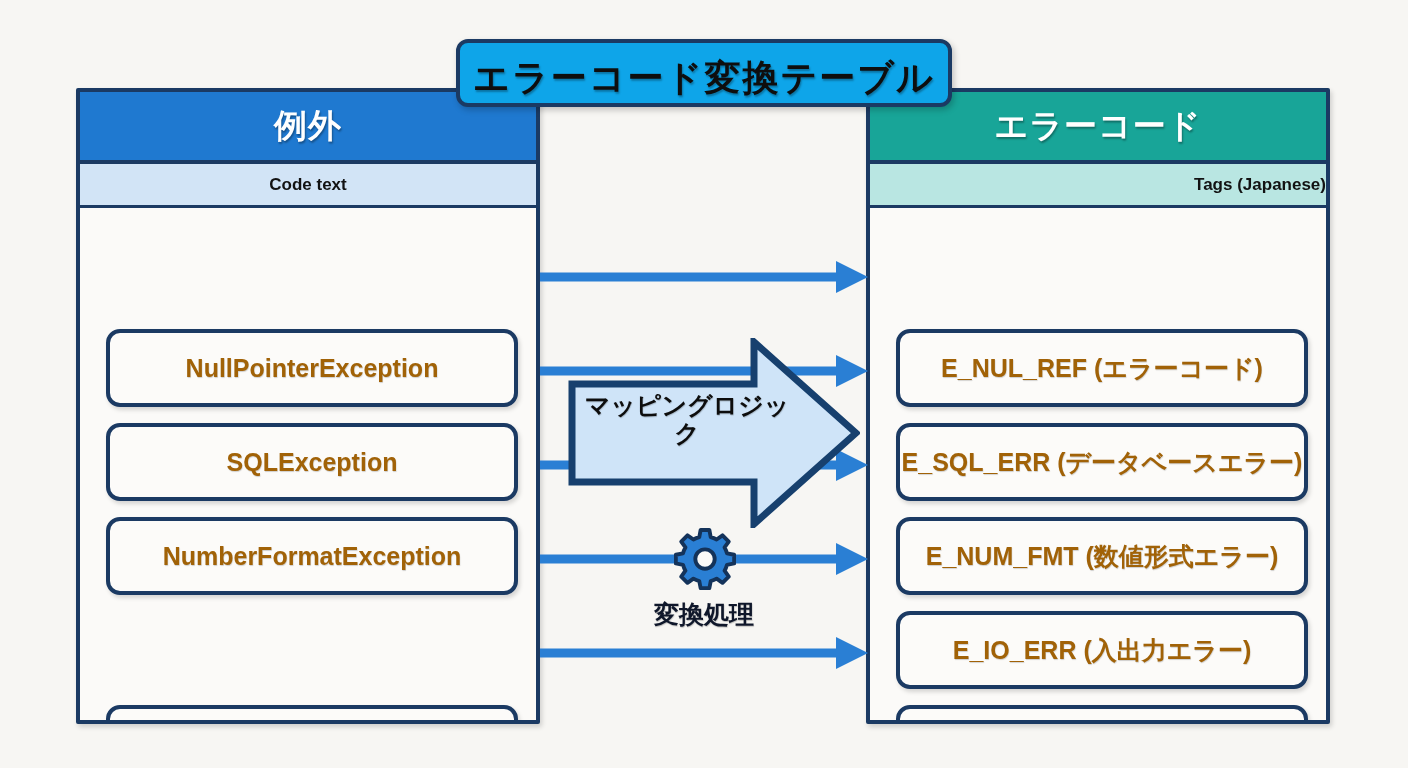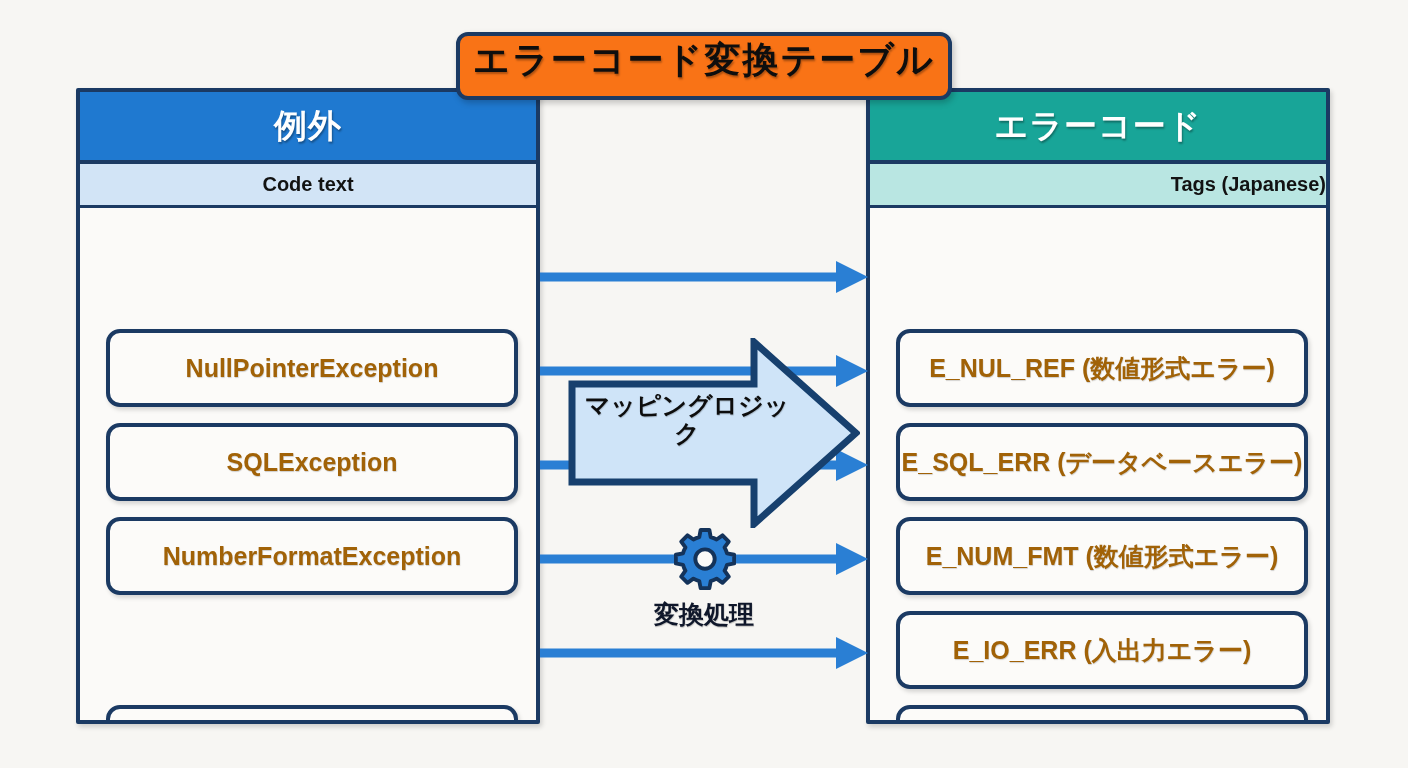--- a/index.html
+++ b/index.html
@@ -50,21 +50,21 @@
   #panel-right .panel-header { background: #18a598; }
 
   .panel-subheader {
     position: absolute;
     left: 0; right: 0; top: 72px;
     height: 44px;
     display: flex;
     align-items: center;
     justify-content: center;
     color: #121212;
-    font-size: 20px;
+    font-size: 17px;
     font-weight: bold;
     border-bottom: 3px solid #1b3a63;
     box-sizing: border-box;
   }
   #panel-left  .panel-subheader { background: #d2e4f6; }
   #panel-right .panel-subheader { background: #b9e6e2; justify-content: flex-end; }
 
   .panel-body {
     position: absolute;
     left: 0; right: 0; top: 119px; bottom: 0;
@@ -96,29 +96,29 @@
   .row0 { top: 118px; }
   .row1 { top: 212px; }
   .row2 { top: 306px; }
   .row3 { top: 400px; }
   .row4 { top: 494px; }
 
   
   #title-plate {
     position: absolute;
     left: 456px;
-    top: 32px;
+    top: 39px;
     width: 496px;
     height: 68px;
-    background: #f97316;
+    background: #0ea5e9;
     border: 4px solid #1b3a63;
     border-radius: 12px;
     box-sizing: border-box;
     display: flex;
-    align-items: flex-start;
+    align-items: flex-end;
     justify-content: center;
     box-shadow: 2px 3px 6px rgba(0,0,0,0.22);
     z-index: 40;
   }
   #title-text {
     font-size: 36px;
     font-weight: bold;
     color: #0e0e0e;
     letter-spacing: 2px;
     text-shadow: 1px 2px 2px rgba(0,0,0,0.30);
@@ -223,21 +223,21 @@
 
   <div id="panel-right" class="panel">
     <div class="panel-header">
       <span>エラーコード</span>
     </div>
     <div class="panel-subheader">
       <span>Tags (Japanese)</span>
     </div>
     <div class="panel-body">
       <div class="item-box row0">
-        <span class="item-label">E_NUL_REF (数値形式エラー)</span>
+        <span class="item-label">E_NUL_REF (エラーコード)</span>
       </div>
       <div class="item-box row1">
         <span class="item-label">E_SQL_ERR (データベースエラー)</span>
       </div>
       <div class="item-box row2">
         <span class="item-label">E_NUM_FMT (数値形式エラー)</span>
       </div>
       <div class="item-box row3">
         <span class="item-label">E_IO_ERR (入出力エラー)</span>
       </div>

